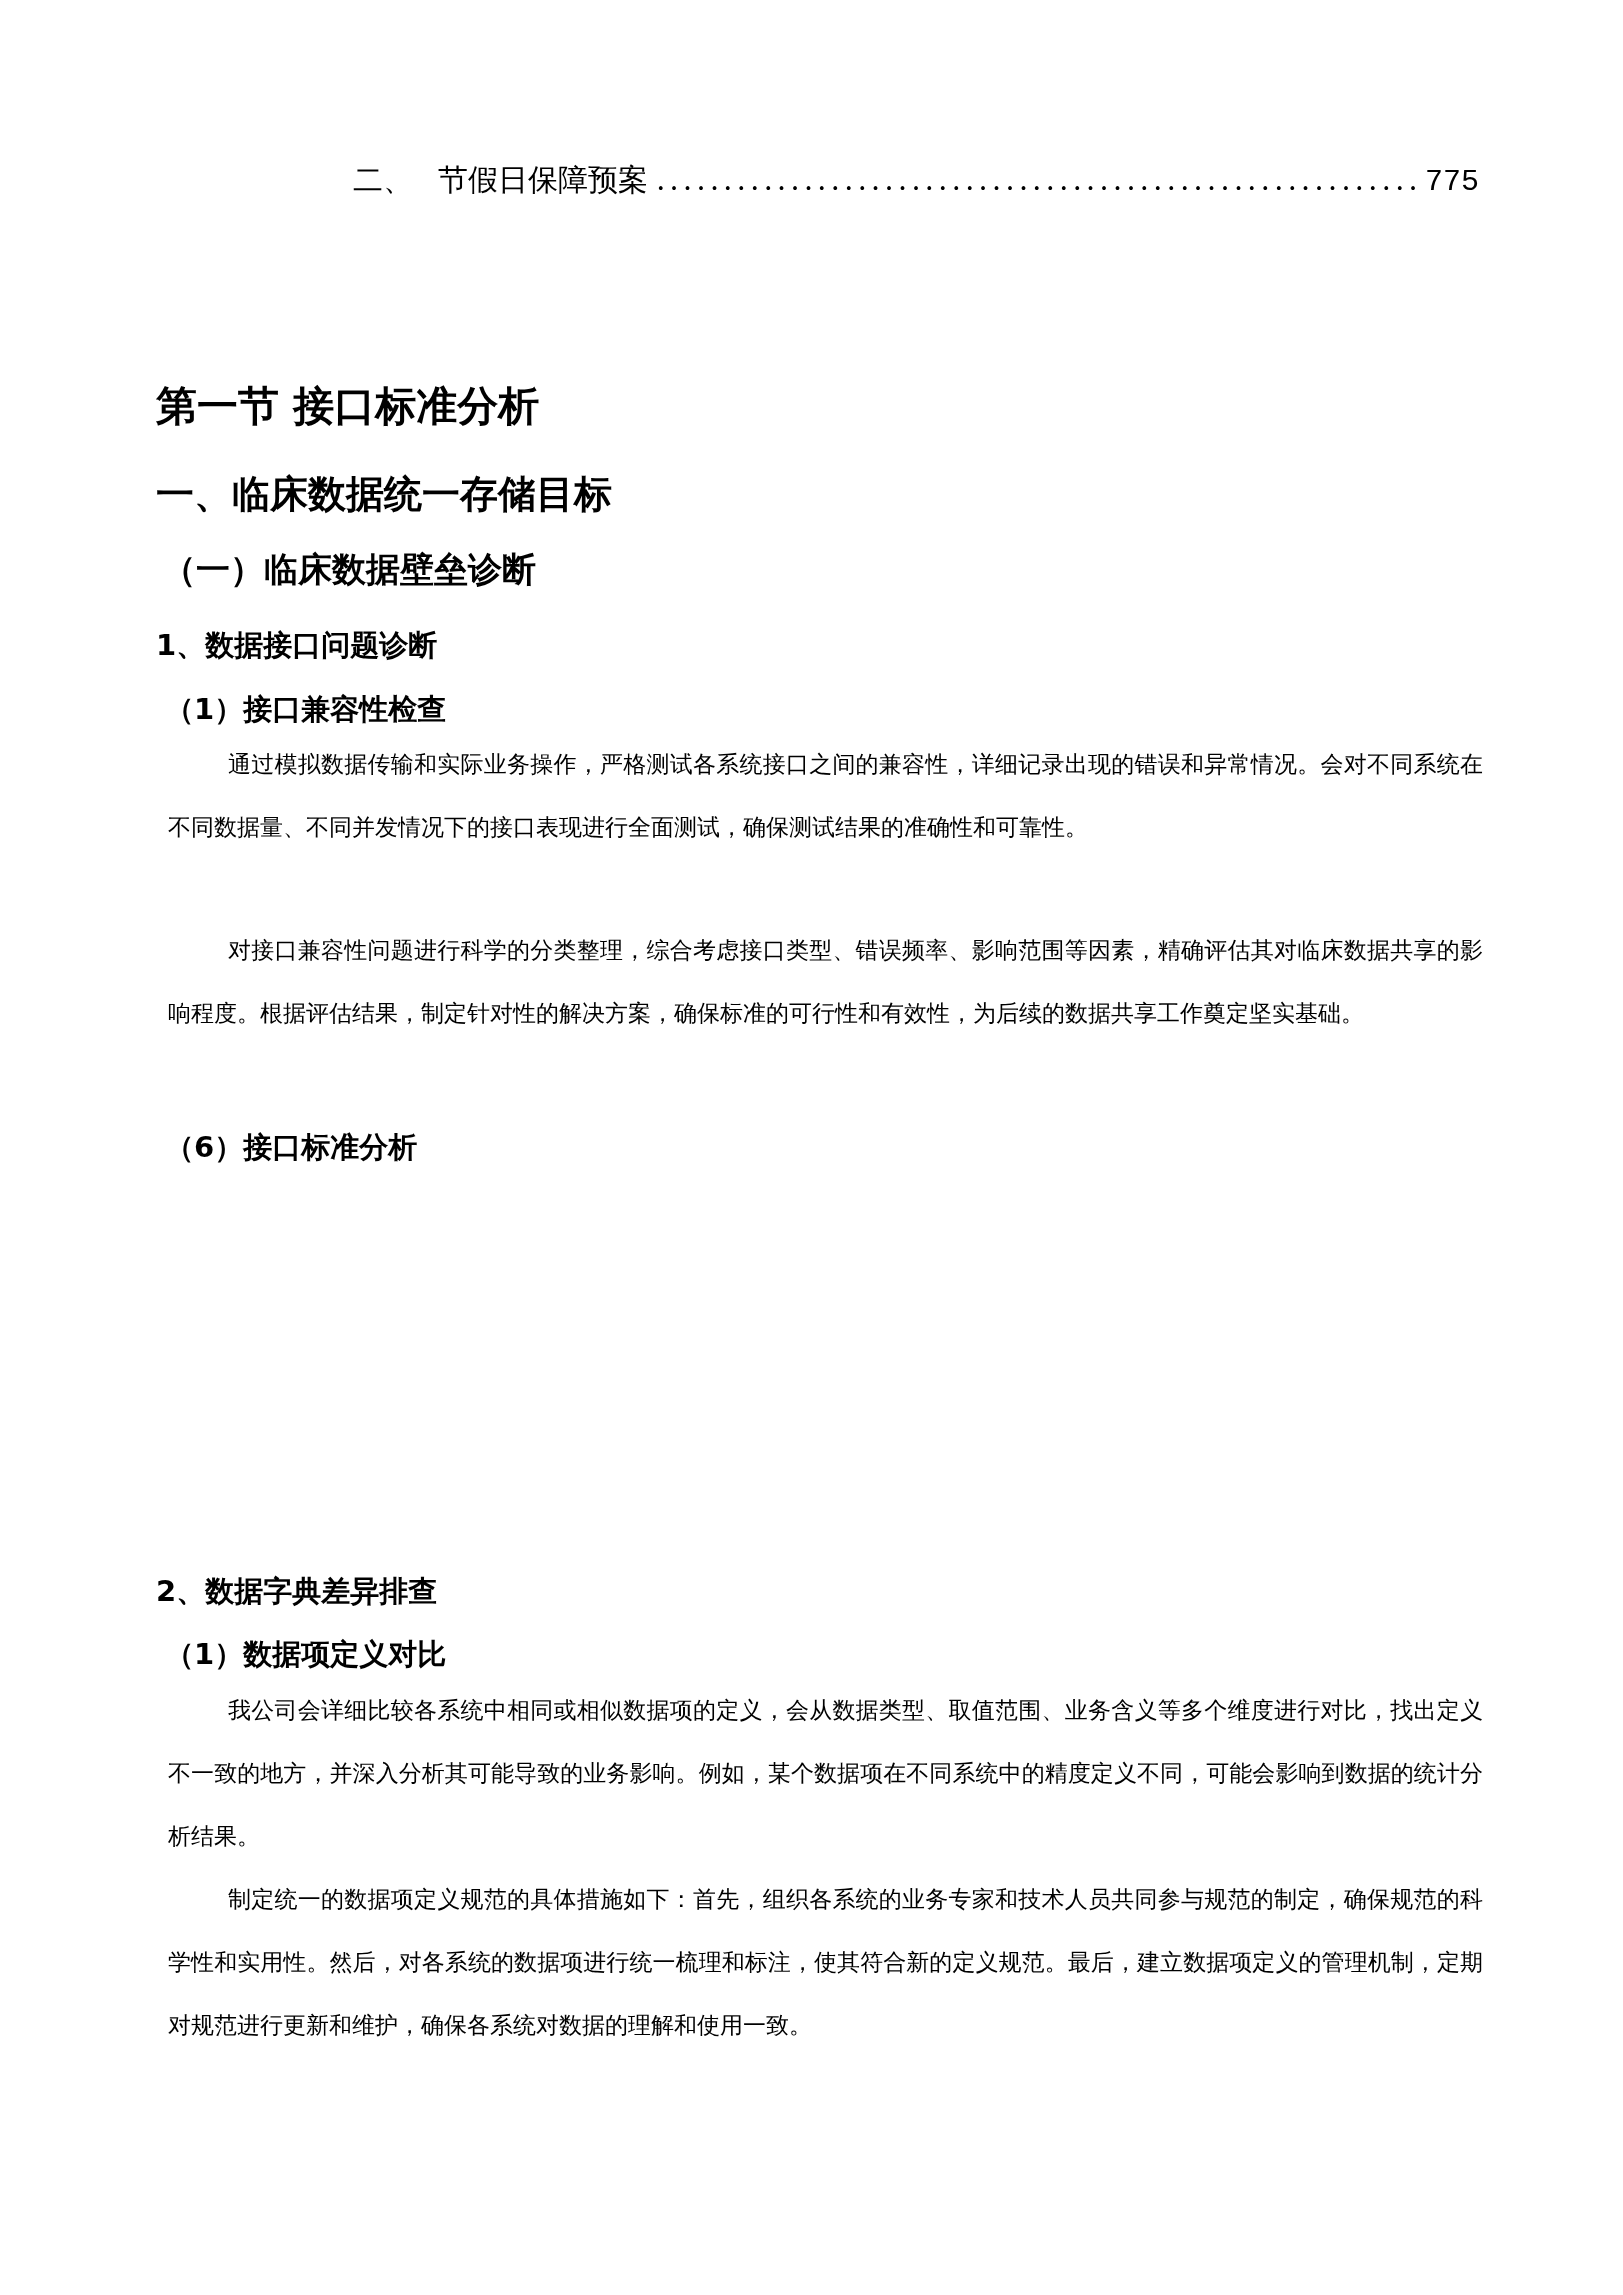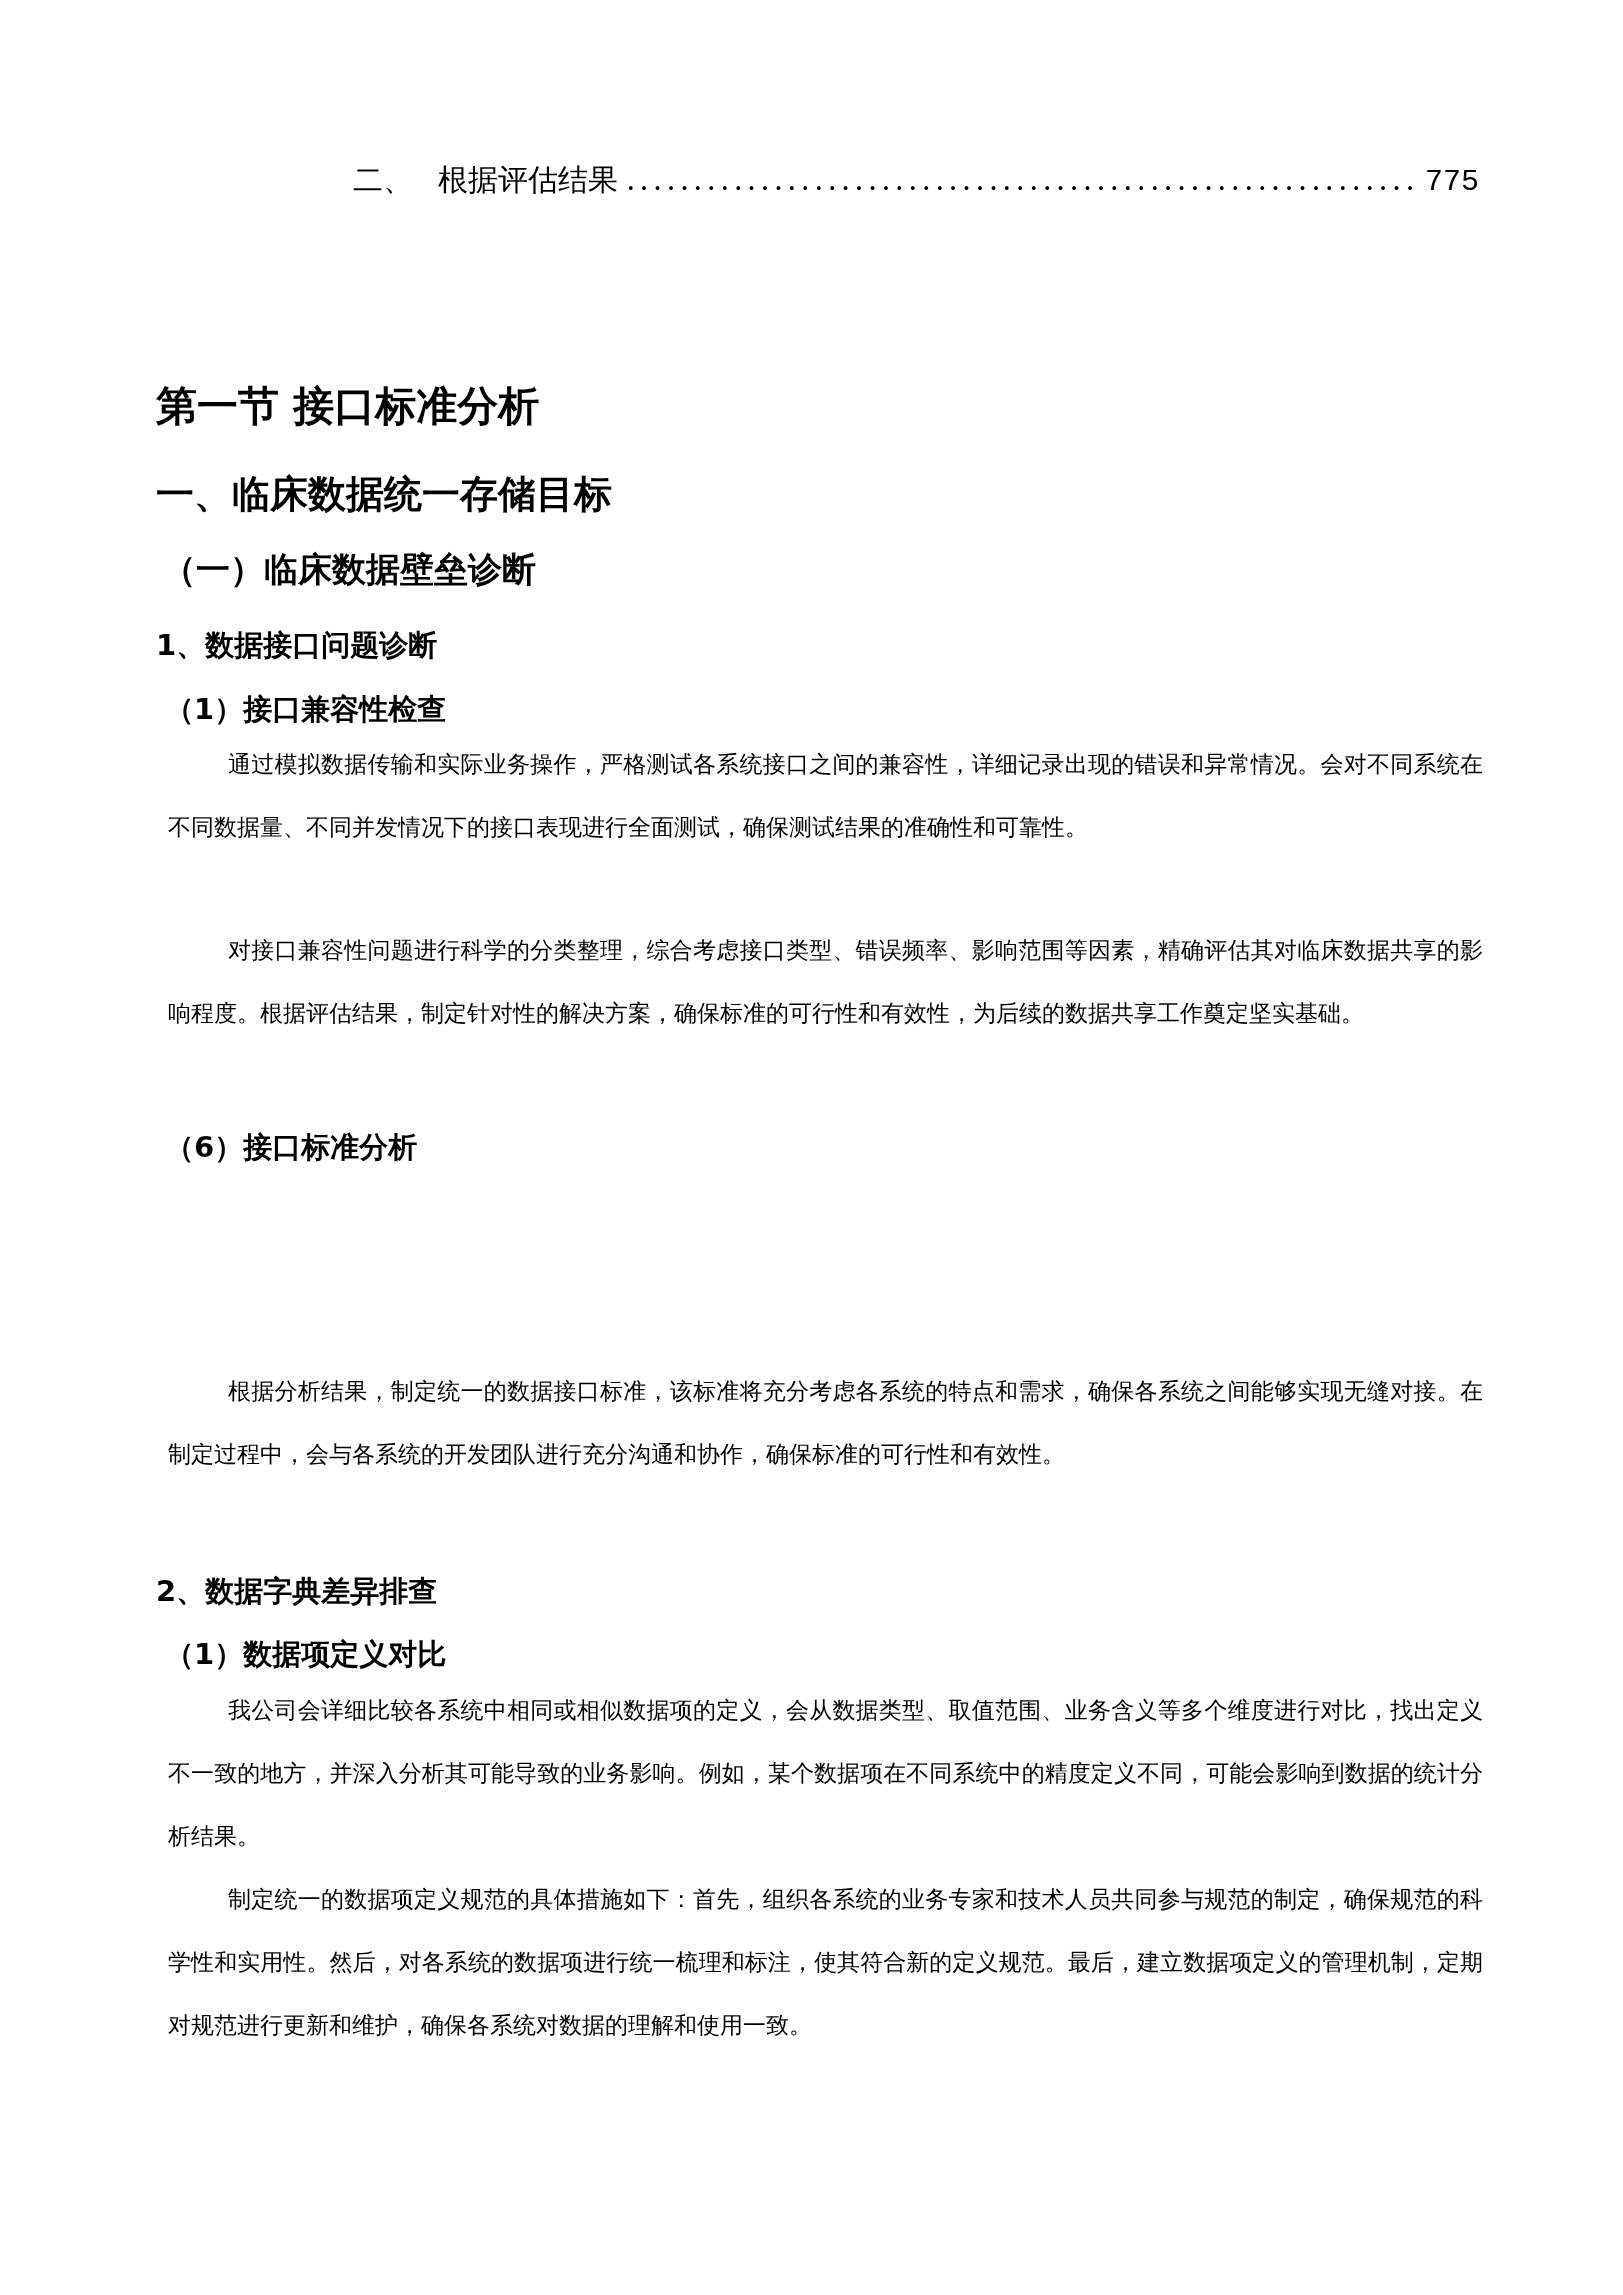--- a/index.html
+++ b/index.html
@@ -24,38 +24,37 @@
   .para { position: absolute; left: 156px; width: 1315px; font-size: 23px; line-height: 63px;
           text-align: justify; text-indent: 60px; font-family: Liberation Serif, serif; margin-left: 12px; }
 </style>
 </head>
 <body>
 
 <div class="page">
 
   <div class="toc-line">
     <span class="toc-num">二、</span>
-    <span class="toc-title">根据评估结果</span>
+    <span class="toc-title">节假日保障预案</span>
     <span class="toc-dots">..............................................................</span>
     <span class="toc-page">775</span>
   </div>
 
   <div class="h h2">第一节 接口标准分析</div>
   <div class="h h3">一、临床数据统一存储目标</div>
   <div class="h h4">（一）临床数据壁垒诊断</div>
 
   <div class="h h5" style="top:622px;">1、数据接口问题诊断</div>
   <div class="h h6" style="top:686px;">（1）接口兼容性检查</div>
 
   <div class="para" style="top:733px;">通过模拟数据传输和实际业务操作，严格测试各系统接口之间的兼容性，详细记录出现的错误和异常情况。会对不同系统在不同数据量、不同并发情况下的接口表现进行全面测试，确保测试结果的准确性和可靠性。</div>
   <div class="para" style="top:919px;">对接口兼容性问题进行科学的分类整理，综合考虑接口类型、错误频率、影响范围等因素，精确评估其对临床数据共享的影响程度。根据评估结果，制定针对性的解决方案，确保标准的可行性和有效性，为后续的数据共享工作奠定坚实基础。</div>
 
   <div class="h h6" style="top:1124px;">（6）接口标准分析</div>
 
-  <div class="para" style="top:1360px;">根据分析结果，制定统一的数据接口标准，该标准将充分考虑各系统的特点和需求，确保各系统之间能够实现无缝对接。在制定过程中，会与各系统的开发团队进行充分沟通和协作，确保标准的可行性和有效性。</div>
 
   <div class="h h5" style="top:1568px;">2、数据字典差异排查</div>
   <div class="h h6" style="top:1631px;">（1）数据项定义对比</div>
 
   <div class="para" style="top:1679px;">我公司会详细比较各系统中相同或相似数据项的定义，会从数据类型、取值范围、业务含义等多个维度进行对比，找出定义不一致的地方，并深入分析其可能导致的业务影响。例如，某个数据项在不同系统中的精度定义不同，可能会影响到数据的统计分析结果。</div>
   <div class="para" style="top:1868px;">制定统一的数据项定义规范的具体措施如下：首先，组织各系统的业务专家和技术人员共同参与规范的制定，确保规范的科学性和实用性。然后，对各系统的数据项进行统一梳理和标注，使其符合新的定义规范。最后，建立数据项定义的管理机制，定期对规范进行更新和维护，确保各系统对数据的理解和使用一致。</div>
 
 </div>
 
 

